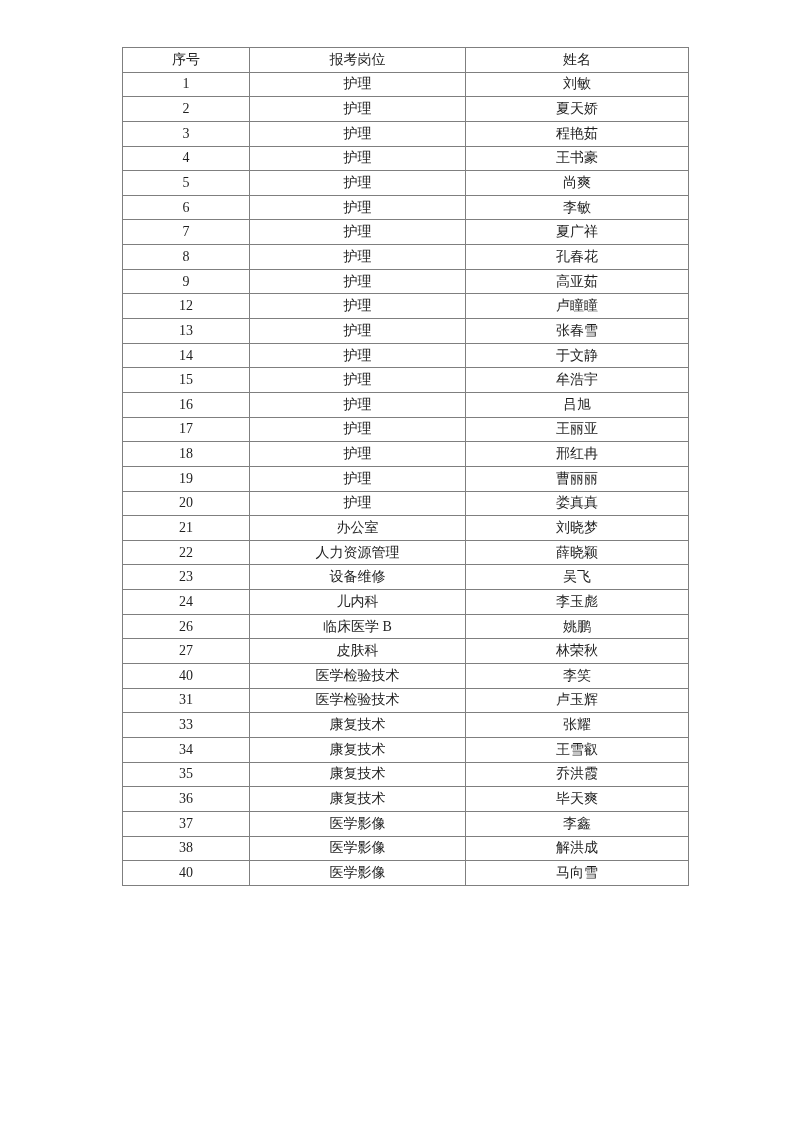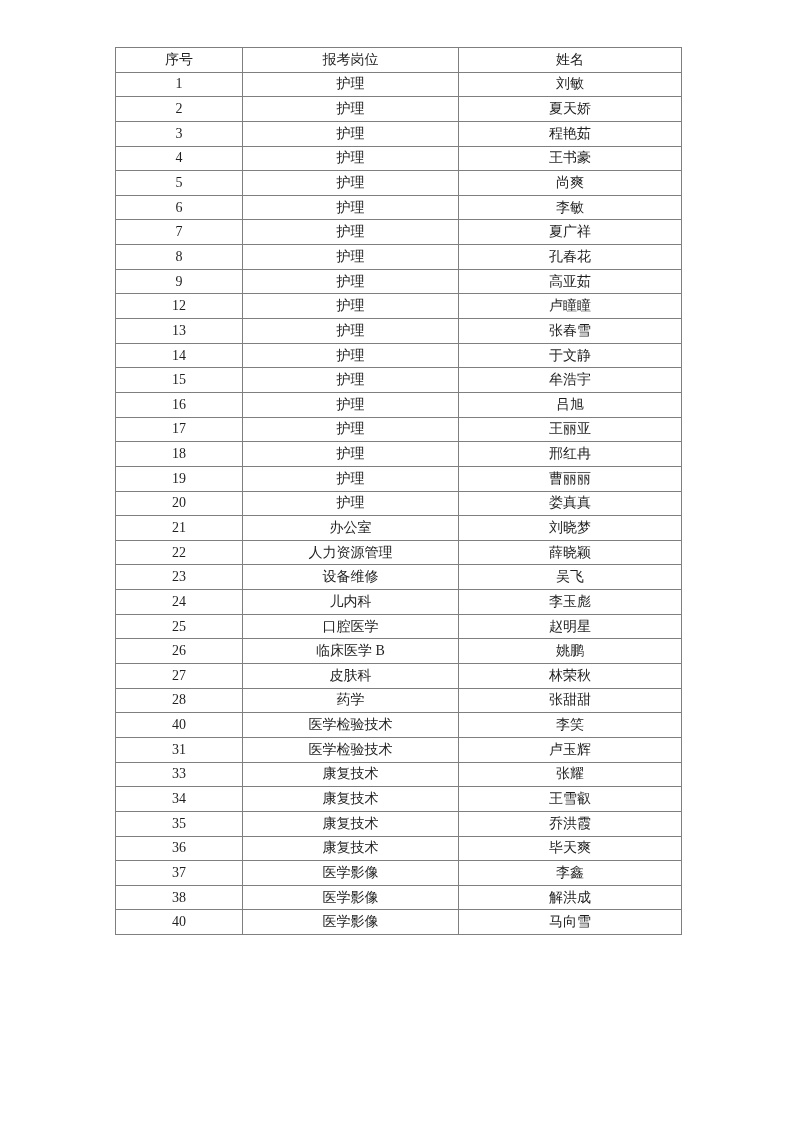--- a/index.html
+++ b/index.html
@@ -10,21 +10,21 @@
   .page {
     position: relative;
     width: 800px;
     height: 1132px;
     background: #ffffff;
     overflow: hidden;
     font-family: "Liberation Serif", "DejaVu Serif", serif;
   }
   table.doc-table {
     position: absolute;
-    left: 115px;
+    left: 122px;
     top: 47px;
     width: 566px;
     border-collapse: collapse;
     table-layout: fixed;
     color: #1f1f1f;
     font-family: Liberation Serif, serif;
   }
   table.doc-table th,
   table.doc-table td {
     border: 1px solid #7f7f7f;
@@ -164,38 +164,28 @@
           <td>23</td>
           <td>设备维修</td>
           <td>吴飞</td>
         </tr>
         <tr>
           <td>24</td>
           <td>儿内科</td>
           <td>李玉彪</td>
         </tr>
         <tr>
-          <td>25</td>
-          <td>口腔医学</td>
-          <td>赵明星</td>
-        </tr>
-        <tr>
           <td>26</td>
           <td>临床医学 B</td>
           <td>姚鹏</td>
         </tr>
         <tr>
           <td>27</td>
           <td>皮肤科</td>
           <td>林荣秋</td>
-        </tr>
-        <tr>
-          <td>28</td>
-          <td>药学</td>
-          <td>张甜甜</td>
         </tr>
         <tr>
           <td>40</td>
           <td>医学检验技术</td>
           <td>李笑</td>
         </tr>
         <tr>
           <td>31</td>
           <td>医学检验技术</td>
           <td>卢玉辉</td>

